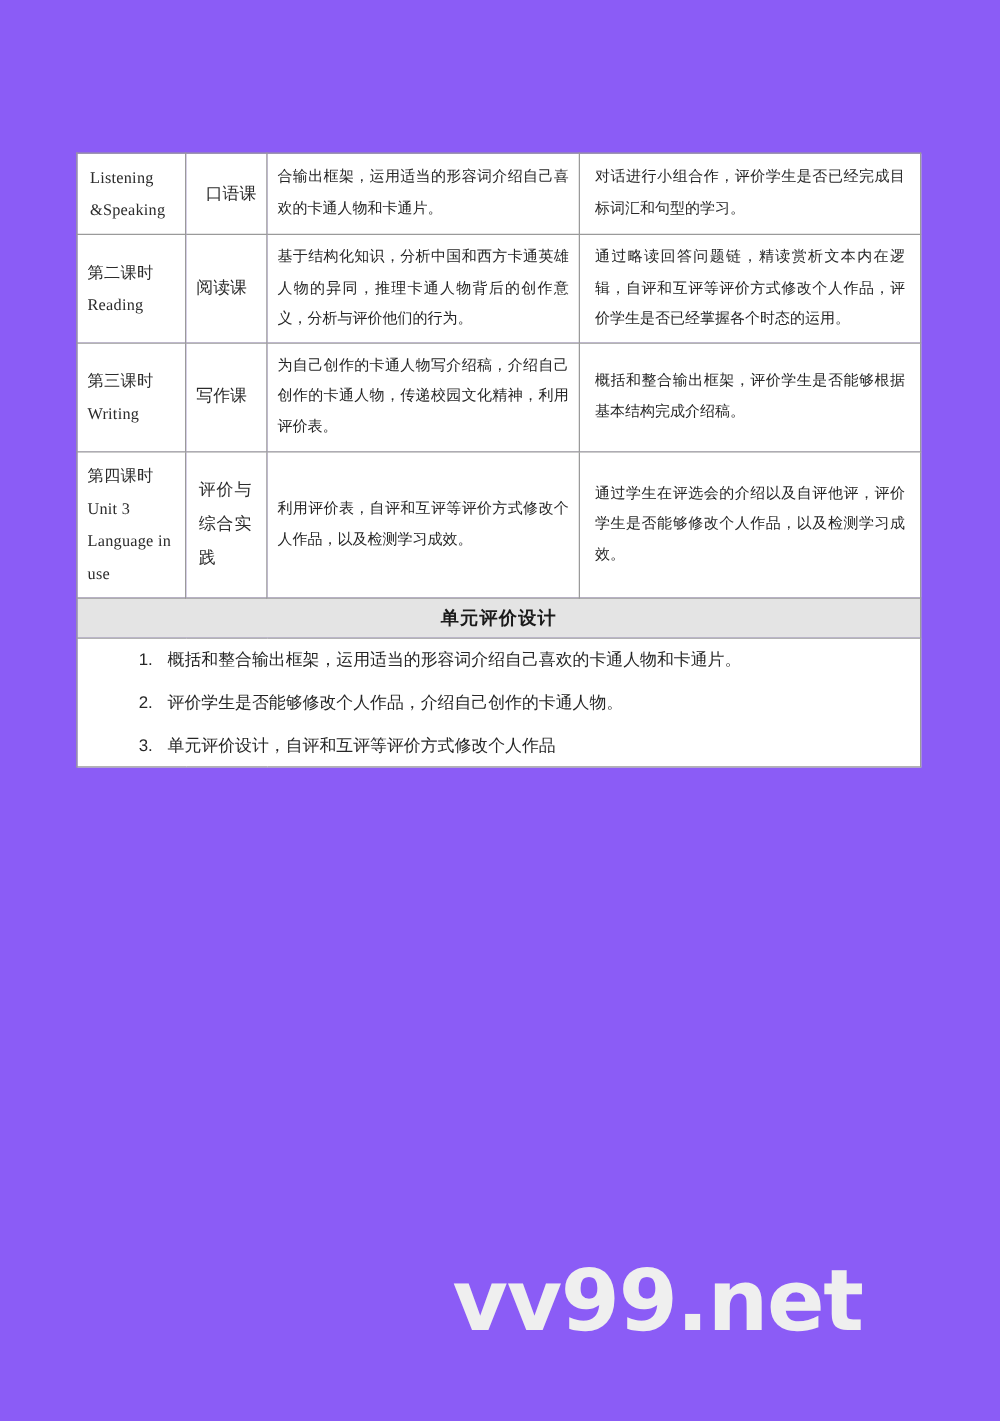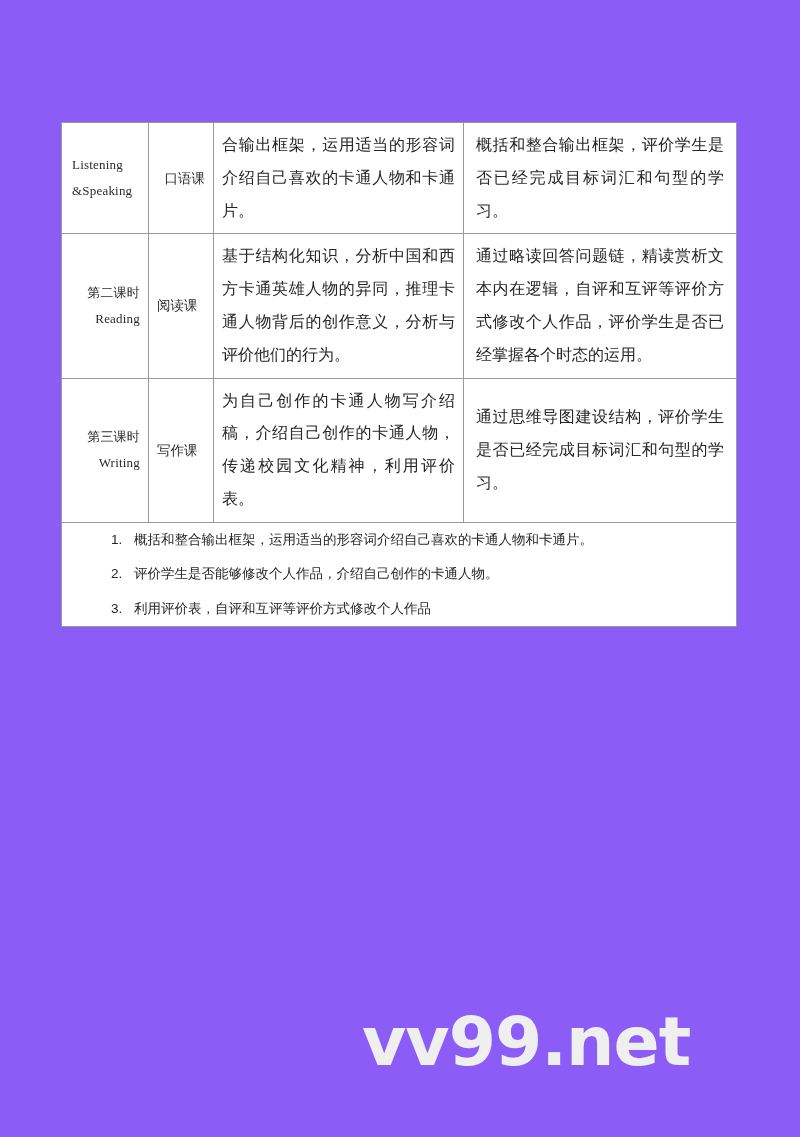--- a/index.html
+++ b/index.html
@@ -37,21 +37,21 @@
     background: #ffffff;
   }
 
   col.c-lesson  { width: 87px; }
   col.c-type    { width: 65px; }
   col.c-content { width: 250px; }
   col.c-eval    { width: 273px; }
 
   
   .cell-lesson {
-    text-align: right;
+    text-align: left;
     font-size: 13px;
     line-height: 2.0;
     color: #2b2b2b;
     letter-spacing: .2px;
   }
   .cell-lesson.left-top {
     text-align: left;
     padding-left: 10px;
   }
 
@@ -69,26 +69,26 @@
     padding-left: 10px;
     padding-right: 12px;
   }
   .cell-type.type-left {
     text-align: right;
     padding-left: 12px;
   }
 
   
   .cell-body {
-    font-size: 16px;
+    font-size: 12px;
     line-height: 2.05;
     color: #262626;
     text-align: justify;
     text-justify: inter-ideograph;
-    font-family: Liberation Serif, serif;
+    font-family: Liberation Mono, monospace;
     padding: 8px 10px;
   }
   .cell-body.pad-more { padding-left: 12px; padding-right: 12px; }
 
   
   .section-head {
     background: #e4e4e4 !important;
     text-align: center;
     font-weight: bold;
     font-size: 14.5px;
@@ -140,45 +140,54 @@
       <col class="c-type">
       <col class="c-content">
       <col class="c-eval">
     </colgroup>
     <tbody>
 
       <tr>
         <td class="cell-lesson left-top">Listening<br>&amp;Speaking</td>
         <td class="cell-type type-left">口语课</td>
         <td class="cell-body">合输出框架，运用适当的形容词介绍自己喜欢的卡通人物和卡通片。</td>
-        <td class="cell-body pad-more">概括和整合输出框架，评价学生是否已经完成目标词汇和句型的学习。</td>
+        <td class="cell-body pad-more">对话进行小组合作，评价学生是否已经完成目标词汇和句型的学习。</td>
       </tr>
 
       <tr>
         <td class="cell-lesson">第二课时<br>Reading</td>
         <td class="cell-type">阅读课</td>
         <td class="cell-body">基于结构化知识，分析中国和西方卡通英雄人物的异同，推理卡通人物背后的创作意义，分析与评价他们的行为。</td>
         <td class="cell-body pad-more">通过略读回答问题链，精读赏析文本内在逻辑，自评和互评等评价方式修改个人作品，评价学生是否已经掌握各个时态的运用。</td>
       </tr>
 
       <tr>
         <td class="cell-lesson">第三课时<br>Writing</td>
         <td class="cell-type">写作课</td>
         <td class="cell-body">为自己创作的卡通人物写介绍稿，介绍自己创作的卡通人物，传递校园文化精神，利用评价表。</td>
-        <td class="cell-body pad-more">通过思维导图建设结构，评价学生是否已经完成目标词汇和句型的学习。</td>
+        <td class="cell-body pad-more">概括和整合输出框架，评价学生是否能够根据基本结构完成介绍稿。</td>
       </tr>
 
+      <tr>
+        <td class="cell-lesson">第四课时<br>Unit 3<br>Language in<br>use</td>
+        <td class="cell-type justified">评价与综合实践</td>
+        <td class="cell-body">利用评价表，自评和互评等评价方式修改个人作品，以及检测学习成效。</td>
+        <td class="cell-body pad-more">通过学生在评选会的介绍以及自评他评，评价学生是否能够修改个人作品，以及检测学习成效。</td>
+      </tr>
 
+      <tr>
+        <td class="section-head" colspan="4">单元评价设计</td>
+      </tr>
 
       <tr>
         <td class="eval-list-cell" colspan="4">
           <ol class="eval-list">
             <li>概括和整合输出框架，运用适当的形容词介绍自己喜欢的卡通人物和卡通片。</li>
             <li>评价学生是否能够修改个人作品，介绍自己创作的卡通人物。</li>
-            <li>利用评价表，自评和互评等评价方式修改个人作品</li>
+            <li>单元评价设计，自评和互评等评价方式修改个人作品</li>
           </ol>
         </td>
       </tr>
 
     </tbody>
   </table>
 
   <div class="watermark">vv99.net</div>
 
 </div>

